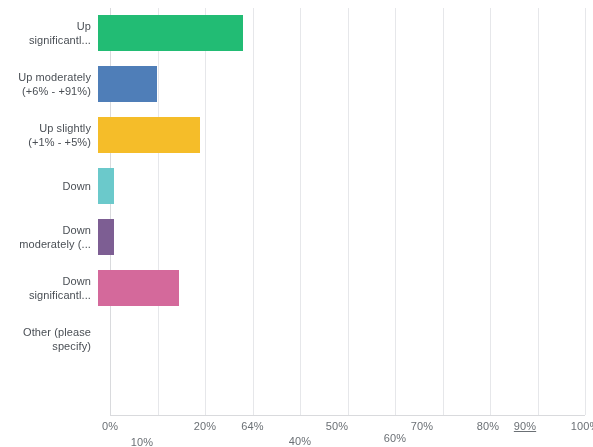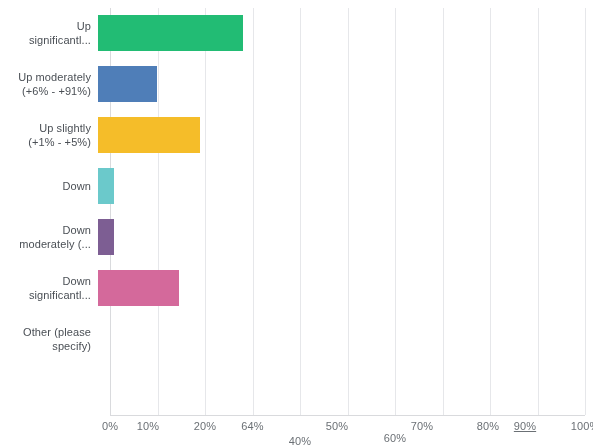--- a/index.html
+++ b/index.html
@@ -175,21 +175,21 @@
       </div>
       <div class="row">
         <div class="cat-label">Other (please
 specify)</div>
         <div class="bar-track"></div>
       </div>
     </div>
 
   <div id="xticks">
       <span class="xtick" style="left: 110px;">0%</span>
-      <span class="xtick" style="left: 148px;">10%</span>
+      <span class="xtick" style="left: 142px; margin-top: 16px;">10%</span>
       <span class="xtick" style="left: 205px;">20%</span>
       <span class="xtick" style="left: 252.5px;">64%</span>
       <span class="xtick" style="left: 300px; margin-top: 15px;">40%</span>
       <span class="xtick" style="left: 337px;">50%</span>
       <span class="xtick" style="left: 395px; margin-top: 12px;">60%</span>
       <span class="xtick" style="left: 422px;">70%</span>
       <span class="xtick" style="left: 488px;">80%</span>
       <span class="xtick" style="left: 525px; text-decoration: underline;">90%</span>
       <span class="xtick" style="left: 585px;">100%</span>
     </div>

